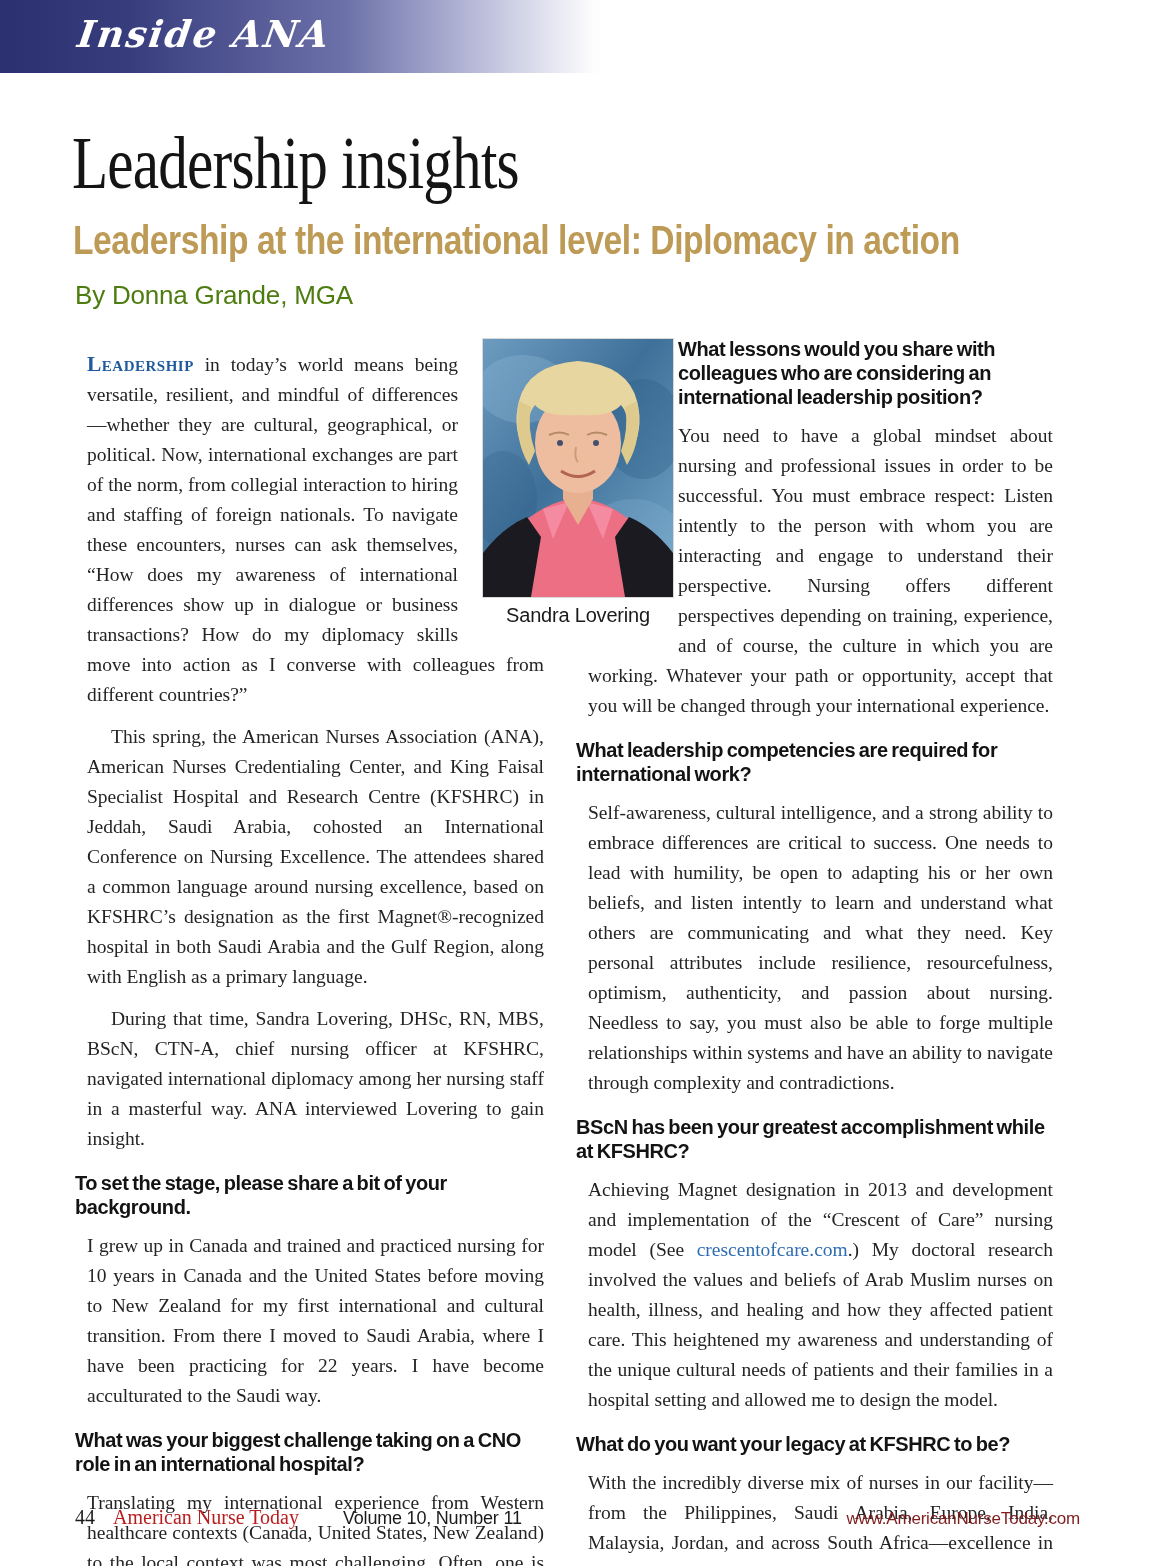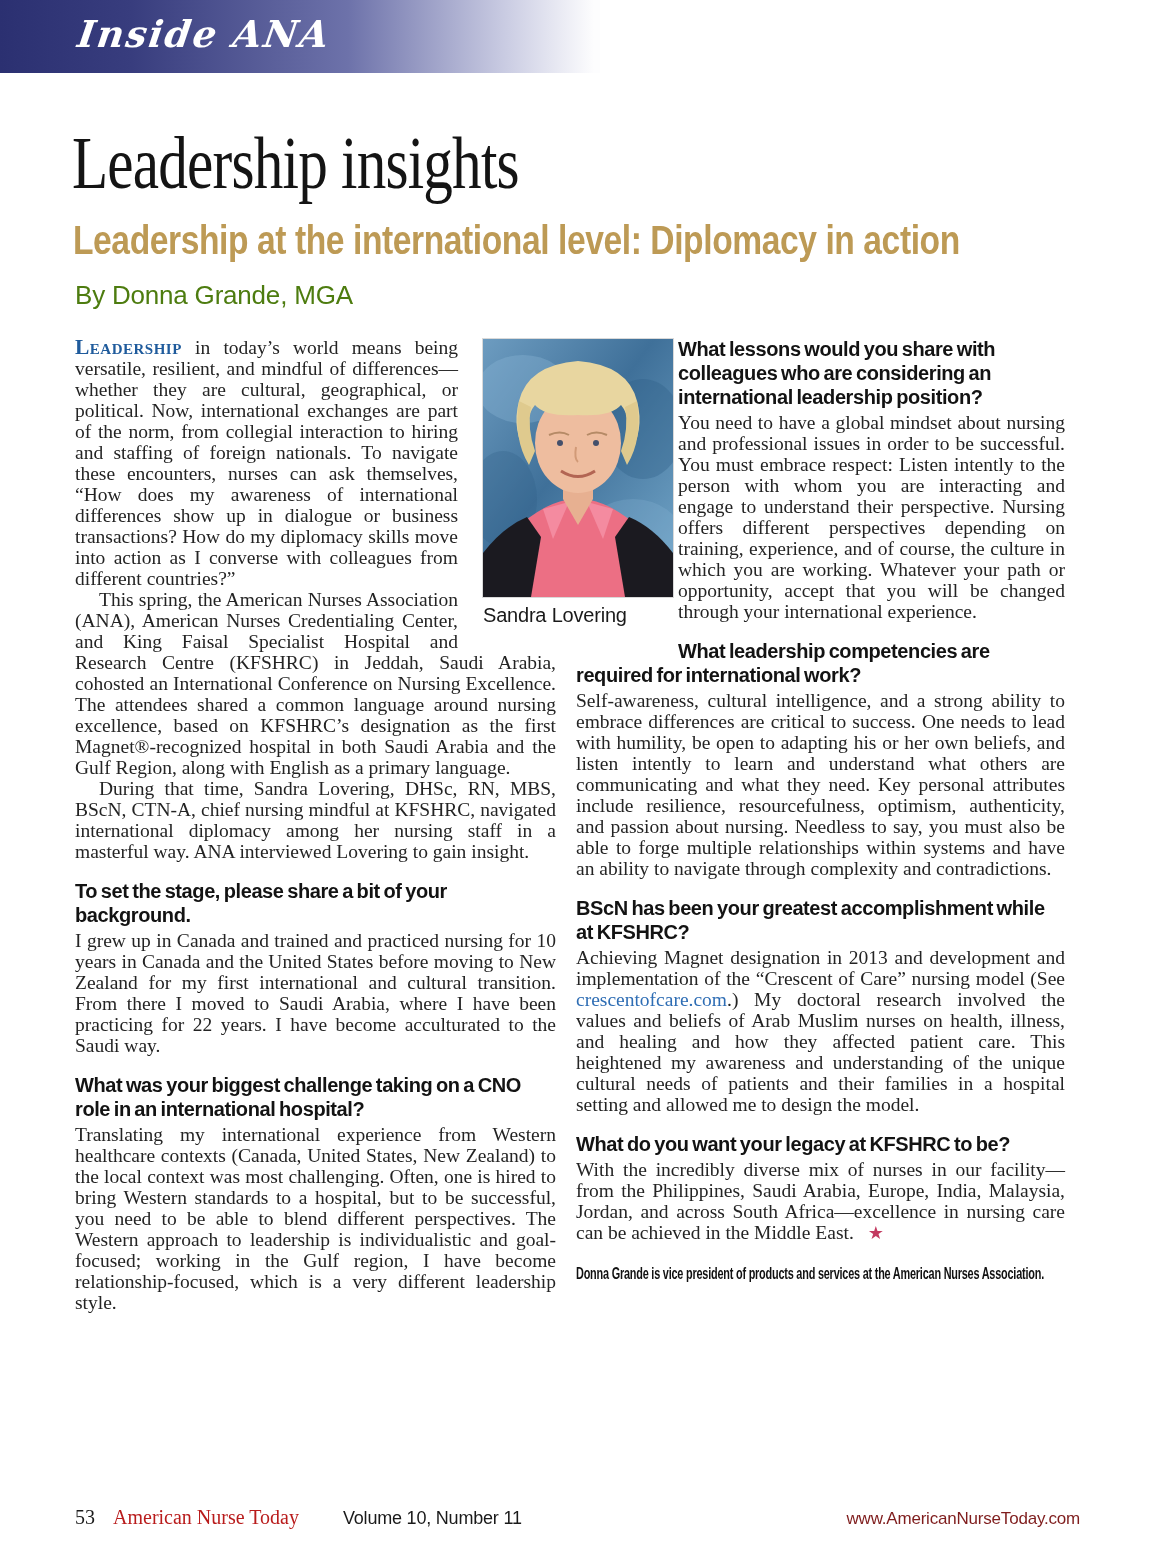--- a/index.html
+++ b/index.html
@@ -37,22 +37,22 @@
     letter-spacing:-0.2px;
   }
   
   .col{position:absolute;top:337px;}
   .col-left{left:75px;width:481px;}
   .col-right{left:576px;width:489px;}
   .wrap-spacer{height:308px;}
   .spacer-left{float:right;width:98px;}
   .spacer-right{float:left;width:102px;}
   p.body{
-    margin:0;text-align:justify;
-    font-size:19.5px;line-height:21px;color:#242424;
+    margin:12px;text-align:justify;
+    font-size:19.5px;line-height:30px;color:#242424;
   }
   p.indent{text-indent:24px;}
   .leadword{
     font-variant:small-caps;font-weight:700;color:#1f5b9c;
     font-size:21.5px;letter-spacing:0.5px;
   }
   h3.q{
     margin:17px 0 3px 0;
     font-family:"Liberation Sans",sans-serif;font-weight:700;
     font-size:20px;line-height:24px;color:#131313;
@@ -64,21 +64,21 @@
   .author-note{
     margin:22px 0 0 0;white-space:nowrap;
     font-family:"Liberation Sans",sans-serif;font-weight:700;
     font-size:16px;color:#111;letter-spacing:-0.3px;
     transform:scaleX(0.68);transform-origin:left top;
   }
   
   .photo-block{position:absolute;left:483px;top:339px;width:190px;margin:0;}
   .photo{width:190px;height:258px;outline:1px solid rgba(0,0,0,0.15);}
   .caption{
-    margin-top:7px;
+    margin-top:7px;text-align:center;
     font-family:"Liberation Sans",sans-serif;font-size:20px;color:#1a1a1a;
     letter-spacing:-0.2px;
   }
   
   .footer{
     position:absolute;left:75px;right:72px;top:1506px;
     display:flex;justify-content:space-between;align-items:baseline;
   }
   .footer-left{display:flex;align-items:baseline;}
   .pagenum{font-family:"Liberation Serif",serif;font-size:20px;color:#1a1a1a;}
@@ -138,21 +138,21 @@
         <path d="M 190,258 L 190,214 Q 170,188 146,178 L 132,198 L 142,258 Z" fill="#1b1a20"></path>
       </svg>
     </div>
     <figcaption class="caption">Sandra Lovering</figcaption>
   </figure>
 
   <div class="col col-left">
     <div class="wrap-spacer spacer-left"></div>
     <p class="body"><span class="leadword">Leadership</span><span> in today’s world means being versatile, resilient, and mindful of differences—whether they are cultural, geographical, or political. Now, international exchanges are part of the norm, from collegial interaction to hiring and staffing of foreign nationals. To navigate these encounters, nurses can ask themselves, “How does my awareness of international differences show up in dialogue or business transactions? How do my diplomacy skills move into action as I converse with colleagues from different countries?”</span></p>
     <p class="body indent">This spring, the American Nurses Association (ANA), American Nurses Credentialing Center, and King Faisal Specialist Hospital and Research Centre (KFSHRC) in Jeddah, Saudi Arabia, cohosted an International Conference on Nursing Excellence. The attendees shared a common language around nursing excellence, based on KFSHRC’s designation as the first Magnet®-recognized hospital in both Saudi Arabia and the Gulf Region, along with English as a primary language.</p>
-    <p class="body indent">During that time, Sandra Lovering, DHSc, RN, MBS, BScN, CTN-A, chief nursing mindful at KFSHRC, navigated international diplomacy among her nursing staff in a masterful way. ANA interviewed Lovering to gain insight.</p>
+    <p class="body indent">During that time, Sandra Lovering, DHSc, RN, MBS, BScN, CTN-A, chief nursing officer at KFSHRC, navigated international diplomacy among her nursing staff in a masterful way. ANA interviewed Lovering to gain insight.</p>
 
     <h3 class="q">To set the stage, please share a bit of your background.</h3>
     <p class="body">I grew up in Canada and trained and practiced nursing for 10 years in Canada and the United States before moving to New Zealand for my first international and cultural transition. From there I moved to Saudi Arabia, where I have been practicing for 22 years. I have become acculturated to the Saudi way.</p>
 
     <h3 class="q">What was your biggest challenge taking on a CNO role in an international hospital?</h3>
     <p class="body">Translating my international experience from Western healthcare contexts (Canada, United States, New Zealand) to the local context was most challenging. Often, one is hired to bring Western standards to a hospital, but to be successful, you need to be able to blend different perspectives. The Western approach to leadership is individualistic and goal-focused; working in the Gulf region, I have become relationship-focused, which is a very different leadership style.</p>
   </div>
 
   <div class="col col-right">
     <div class="wrap-spacer spacer-right"></div>
@@ -167,20 +167,20 @@
     <p class="body"><span>Achieving Magnet designation in 2013 and development and implementation of the “Crescent of Care” nursing model (See </span><a class="link" href="#">crescentofcare.com</a><span>.) My doctoral research involved the values and beliefs of Arab Muslim nurses on health, illness, and healing and how they affected patient care. This heightened my awareness and understanding of the unique cultural needs of patients and their families in a hospital setting and allowed me to design the model.</span></p>
 
     <h3 class="q">What do you want your legacy at KFSHRC to be?</h3>
     <p class="body"><span>With the incredibly diverse mix of nurses in our facility—from the Philippines, Saudi Arabia, Europe, India, Malaysia, Jordan, and across South Africa—excellence in nursing care can be achieved in the Middle East.</span><span class="end-star">★</span></p>
 
     <p class="author-note">Donna Grande is vice president of products and services at the American Nurses Association.</p>
   </div>
 
   <div class="footer">
     <div class="footer-left">
-      <span class="pagenum">53</span>
+      <span class="pagenum">44</span>
       <span class="pub">American Nurse Today</span>
       <span class="issue">Volume 10, Number 11</span>
     </div>
     <span class="url">www.AmericanNurseToday.com</span>
   </div>
 
 </div>
 
 </body></html>

